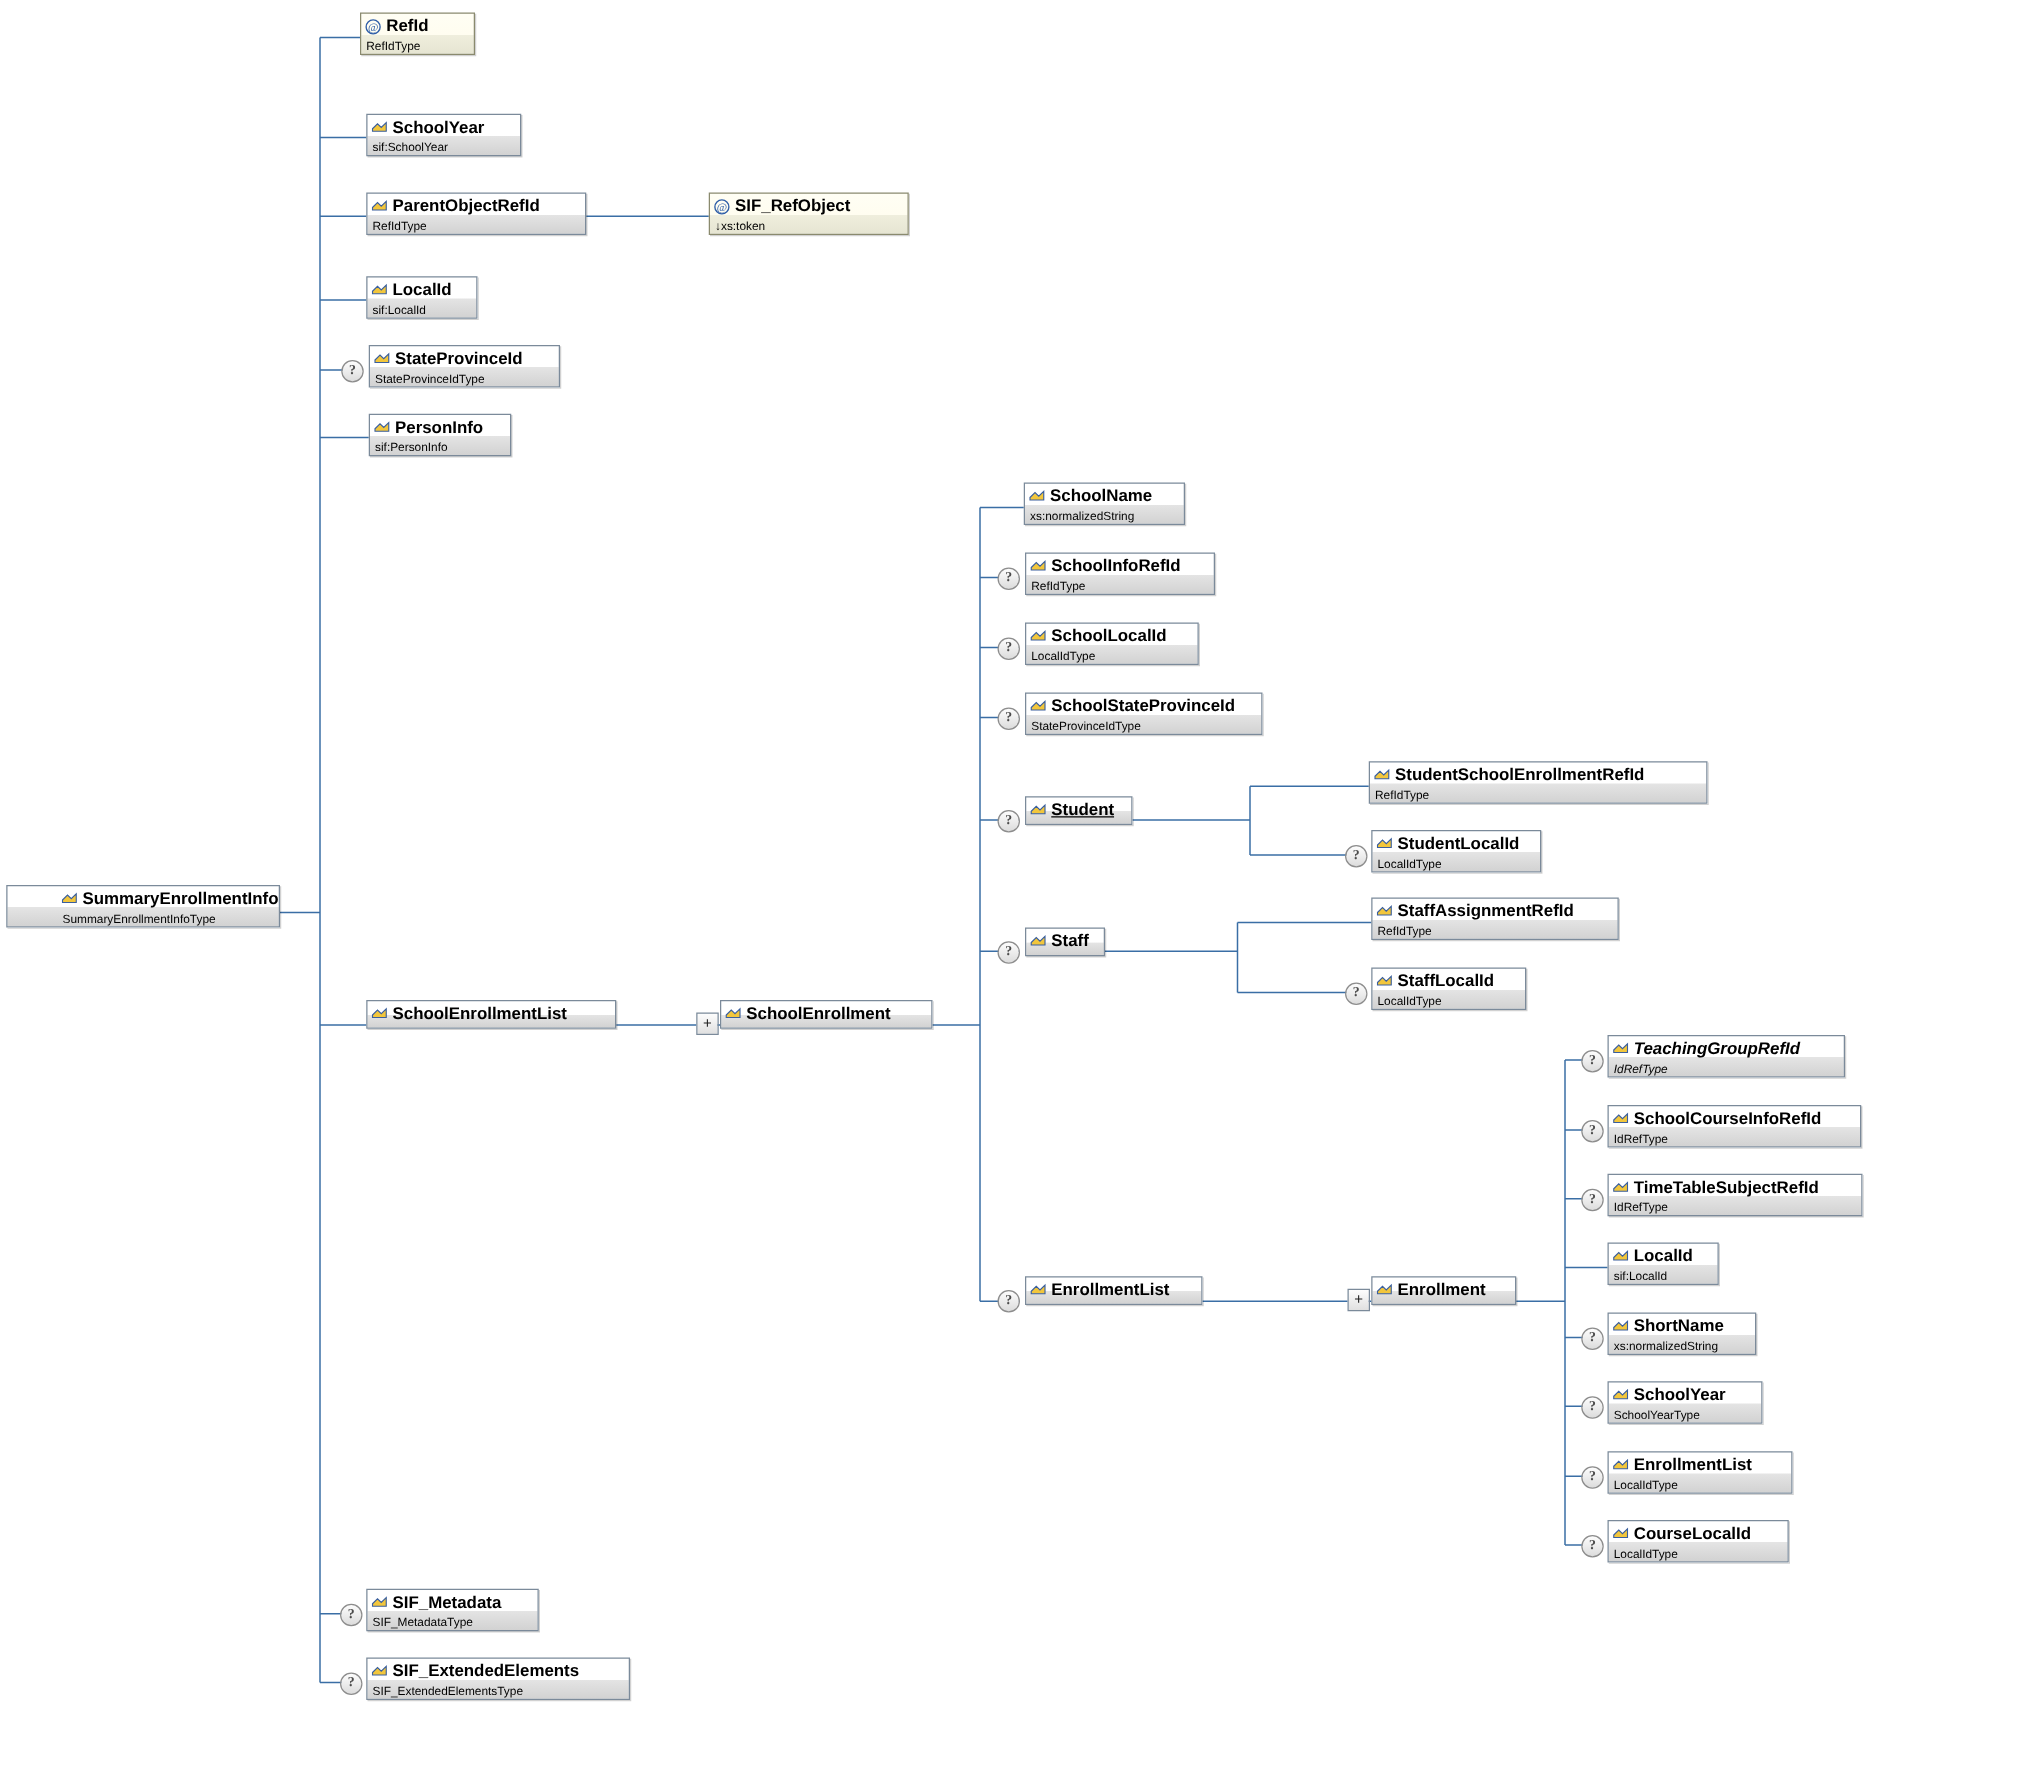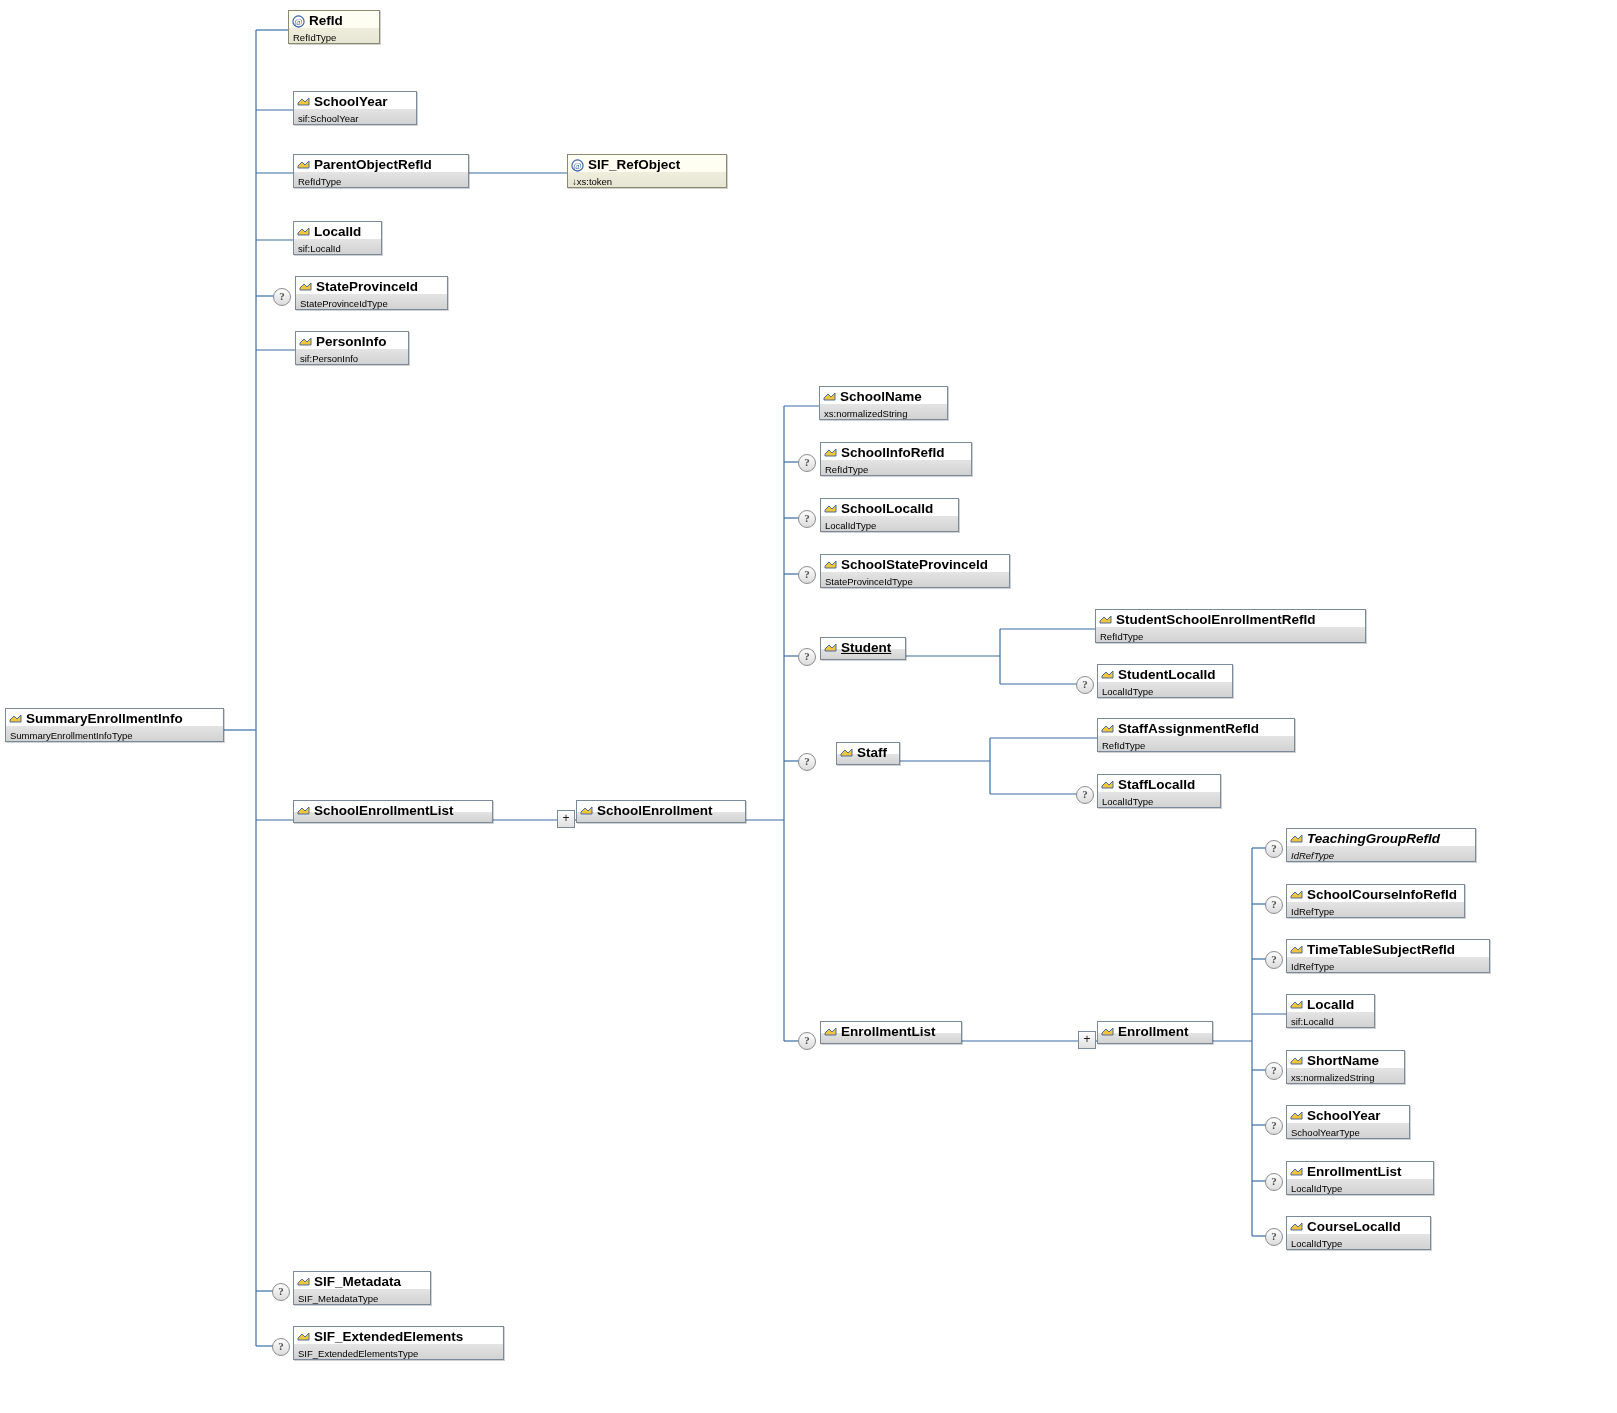--- a/index.html
+++ b/index.html
@@ -31,20 +31,21 @@
     border: 1px solid #7b8a9a;
     background: linear-gradient(to bottom, #ffffff 0%, #ffffff 52%, #e4e4e4 53%, #d2d2d2 100%);
     box-shadow: 1px 1px 0 rgba(0,0,0,0.18);
   }
   .node.attr {
     background: linear-gradient(to bottom, #fffef4 0%, #fffdf0 52%, #efeedd 53%, #e6e5d2 100%);
     border-color: #8a8a6e;
   }
   .node.root {
     background: linear-gradient(to bottom, #ffffff 0%, #ffffff 52%, #e4e4e4 53%, #d2d2d2 100%);
+    padding-left: 40px;
   }
   .node .nrow {
     display: flex;
     align-items: center;
     height: 20px;
     padding: 0 4px 0 3px;
     gap: 4px;
   }
   .node .nname {
     font-size: 13.5px;
@@ -363,21 +364,21 @@
         <svg width="13" height="13" viewBox="0 0 13 13">
             <path d="M1 7 L5 3 L8 6 L12 2 L12 9 L1 9 Z" fill="#f2c63c" stroke="#3a5f9e" stroke-width="0.9"></path>
           </svg>
       </span>
       <span class="nname">StudentLocalId</span>
     </div>
     <div class="ntype">LocalIdType</div>
   </div>
 
   <div class="opt-marker" style="left:798px; top:753px;">?</div>
-  <div class="node" style="left:820px; top:742px; width:64px;margin-left:16px;">
+  <div class="node" style="left:820px; top:742px; width:64px;">
     <div class="nrow">
       <span class="ico ico-elem">
         <svg width="13" height="13" viewBox="0 0 13 13">
             <path d="M1 7 L5 3 L8 6 L12 2 L12 9 L1 9 Z" fill="#f2c63c" stroke="#3a5f9e" stroke-width="0.9"></path>
           </svg>
       </span>
       <span class="nname">Staff</span>
     </div>
     <div class="ntype"></div>
   </div>
@@ -441,21 +442,21 @@
         <svg width="13" height="13" viewBox="0 0 13 13">
             <path d="M1 7 L5 3 L8 6 L12 2 L12 9 L1 9 Z" fill="#f2c63c" stroke="#3a5f9e" stroke-width="0.9"></path>
           </svg>
       </span>
       <span class="nname">TeachingGroupRefId</span>
     </div>
     <div class="ntype">IdRefType</div>
   </div>
 
   <div class="opt-marker" style="left:1265px; top:896px;">?</div>
-  <div class="node" style="left:1286px; top:884px; width:179px;">
+  <div class="node" style="left:1286px; top:884px; width:203px;">
     <div class="nrow">
       <span class="ico ico-elem">
         <svg width="13" height="13" viewBox="0 0 13 13">
             <path d="M1 7 L5 3 L8 6 L12 2 L12 9 L1 9 Z" fill="#f2c63c" stroke="#3a5f9e" stroke-width="0.9"></path>
           </svg>
       </span>
       <span class="nname">SchoolCourseInfoRefId</span>
     </div>
     <div class="ntype">IdRefType</div>
   </div>

